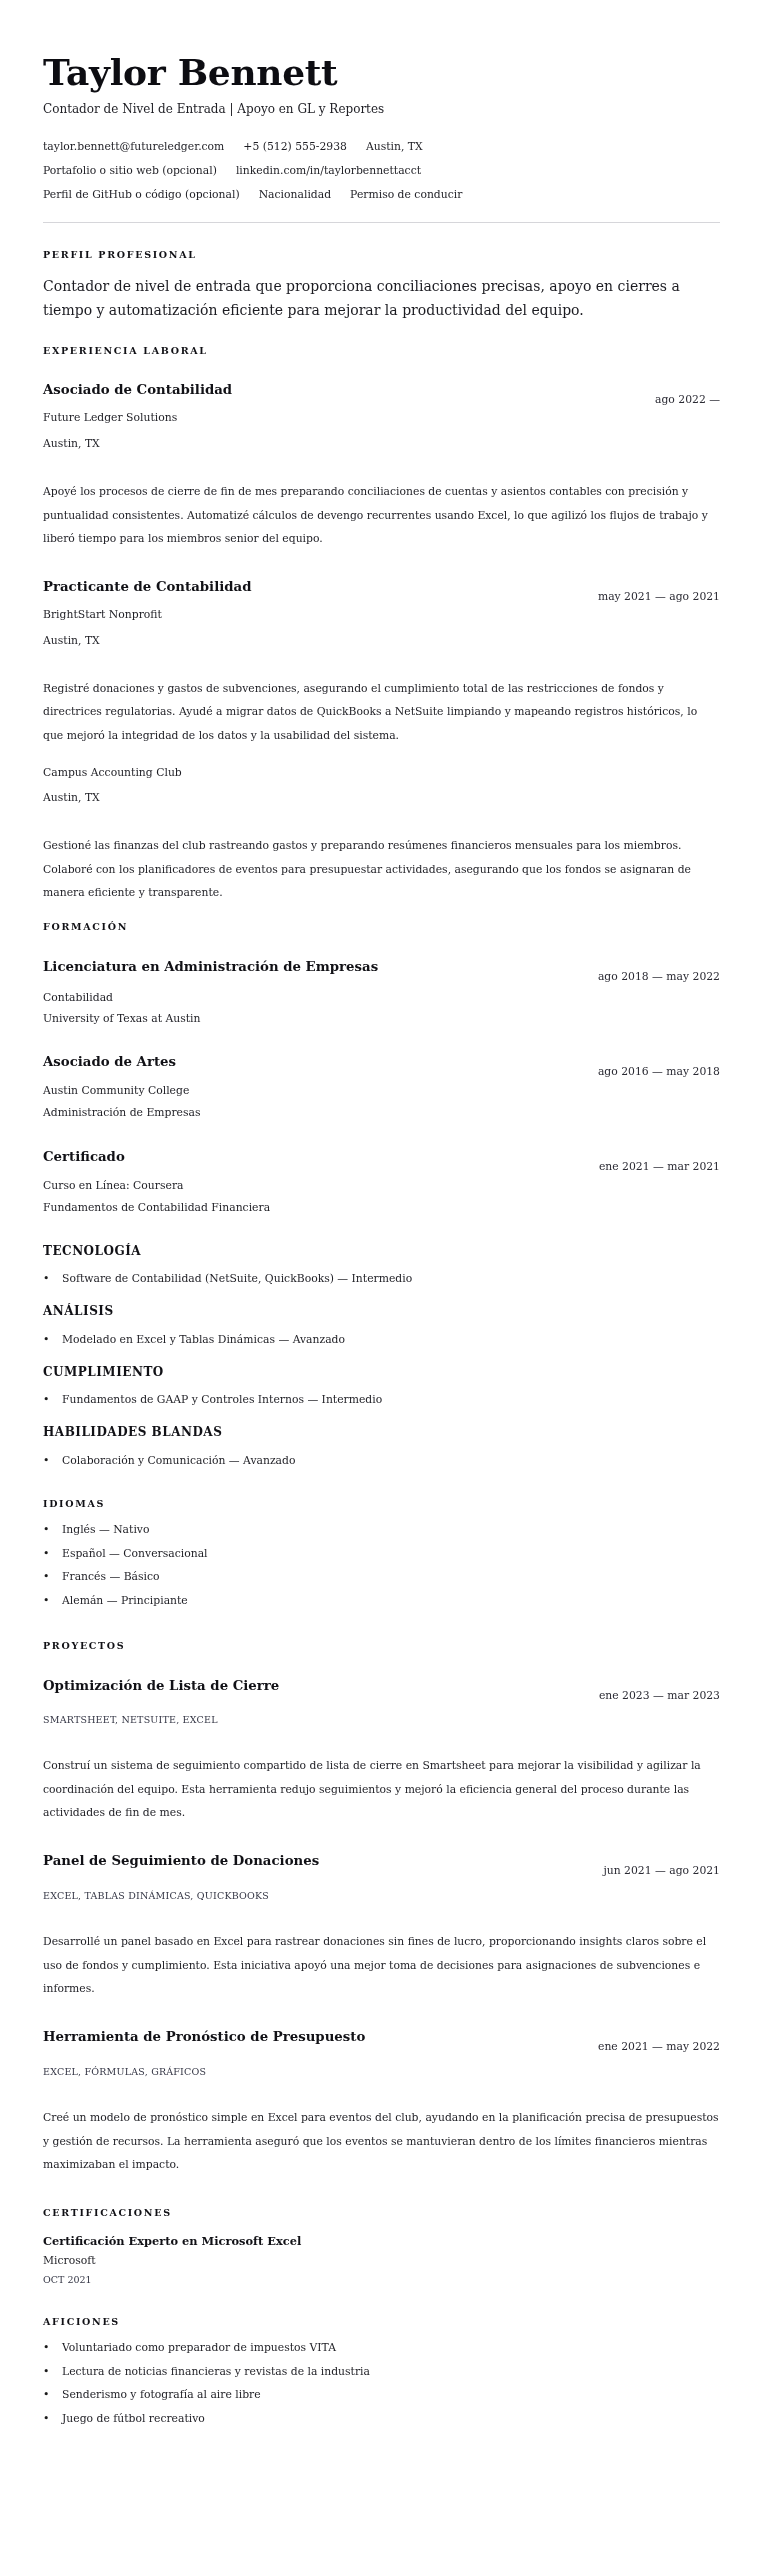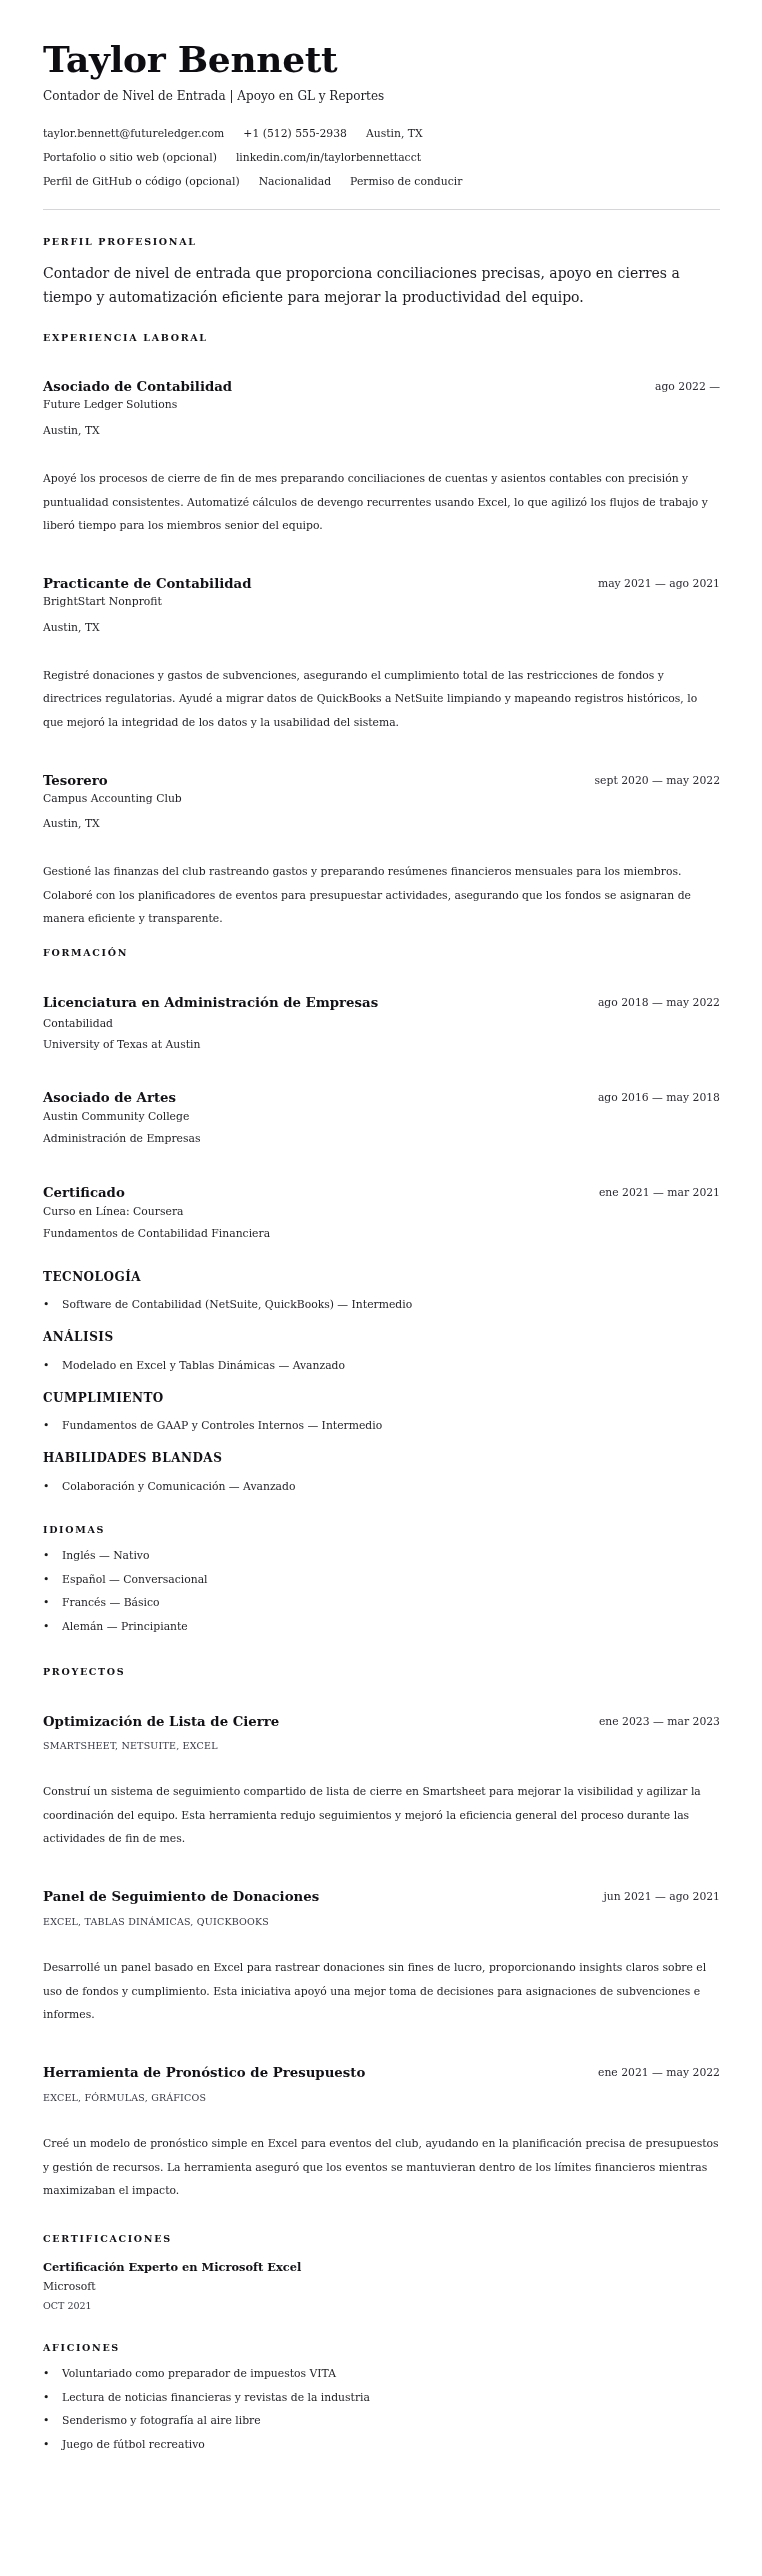--- a/index.html
+++ b/index.html
@@ -3,35 +3,35 @@
 <meta charset="utf-8">
 <style>
   * { box-sizing: border-box; margin: 0; padding: 0; }
   html, body { background: #ffffff; }
   body {
     width: 763px;
     min-height: 2576px;
     font-family: "DejaVu Serif", serif;
     color: #1a1a1a;
   }
-  .page { padding: 37px 43px 38px 43px; }
+  .page { padding: 50px 43px 38px 43px; }
 
   .name { font-size: 36px; font-weight: bold; line-height: 44px; color: #0d0d12; letter-spacing: -0.3px; }
   .headline { font-size: 12px; line-height: 21.6px; margin-top: 5.1px; color: #1e1e24; }
   .contact-line { font-size: 10.8px; line-height: 24px; color: #1e1e24; }
   .contact-line span { margin-right: 19px; }
   .contact-block { margin-top: 14px; }
   .divider { height: 1.3px; background: #d6d6da; margin-top: 15.3px; border: 0; }
 
   .section { margin-top: 25.4px; }
   .section-title { font-size: 9.5px; font-weight: bold; letter-spacing: 1.7px; color: #111116; line-height: 12.7px; margin-bottom: 12.7px; text-transform: uppercase; }
   .summary { font-size: 14px; line-height: 24px; color: #1c1c22; }
 
   .entry { margin-bottom: 16.5px; }
-  .entry-head { display: flex; justify-content: space-between; align-items: flex-end; }
+  .entry-head { display: flex; justify-content: space-between; align-items: center; }
   .entry-title { font-size: 13.3px; font-weight: bold; color: #111116; line-height: 19px; }
   .entry-date { font-size: 10.8px; color: #2a2a33; line-height: 19px; white-space: nowrap; margin-top: 20px; }
   .entry-sub { font-size: 10.8px; line-height: 18px; color: #1e1e24; }
   .entry-loc { font-size: 10.8px; line-height: 18px; color: #1e1e24; margin-top: 7.6px; }
   .entry-desc { font-size: 10.8px; line-height: 23.5px; color: #1e1e24; margin-top: 27px; }
   .entry-tags { font-size: 9.5px; line-height: 15.3px; color: #343645; margin-top: 7.6px; text-transform: uppercase; letter-spacing: 0.2px; }
   .entry-minor { font-size: 10.8px; line-height: 21.6px; color: #1e1e24; }
 
   .skill-group-title { font-size: 12px; font-weight: bold; color: #111116; letter-spacing: 0.5px; line-height: 18px; margin-top: 11.4px; }
   .skill-group-title:first-child { margin-top: 0; }
@@ -46,21 +46,21 @@
 </head>
 <body>
 
 <div class="page">
 
   <header>
     <h1 class="name">Taylor Bennett</h1>
     <div class="headline">Contador de Nivel de Entrada | Apoyo en GL y Reportes</div>
     <div class="contact-block">
       <div class="contact-line">
-        <span>taylor.bennett@futureledger.com</span><span>+1 (512) 555-2938</span><span>Austin, TX</span>
+        <span>taylor.bennett@futureledger.com</span><span>+5 (512) 555-2938</span><span>Austin, TX</span>
       </div>
       <div class="contact-line">
         <span>Portafolio o sitio web (opcional)</span><span>linkedin.com/in/taylorbennettacct</span>
       </div>
       <div class="contact-line">
         <span>Perfil de GitHub o código (opcional)</span><span>Nacionalidad</span><span>Permiso de conducir</span>
       </div>
     </div>
     <div class="divider"></div>
   </header>
@@ -87,24 +87,20 @@
       <div class="entry-head">
         <div class="entry-title">Practicante de Contabilidad</div>
         <div class="entry-date">may 2021 — ago 2021</div>
       </div>
       <div class="entry-sub">BrightStart Nonprofit</div>
       <div class="entry-loc">Austin, TX</div>
       <p class="entry-desc">Registré donaciones y gastos de subvenciones, asegurando el cumplimiento total de las restricciones de fondos y directrices regulatorias. Ayudé a migrar datos de QuickBooks a NetSuite limpiando y mapeando registros históricos, lo que mejoró la integridad de los datos y la usabilidad del sistema.</p>
     </div>
 
     <div class="entry">
-      <div class="entry-head">
-        <div class="entry-title">Tesorero</div>
-        <div class="entry-date">sept 2020 — may 2022</div>
-      </div>
       <div class="entry-sub">Campus Accounting Club</div>
       <div class="entry-loc">Austin, TX</div>
       <p class="entry-desc">Gestioné las finanzas del club rastreando gastos y preparando resúmenes financieros mensuales para los miembros. Colaboré con los planificadores de eventos para presupuestar actividades, asegurando que los fondos se asignaran de manera eficiente y transparente.</p>
     </div>
   </section>
 
   <section class="section" style="margin-top:15.3px">
     <h2 class="section-title">Formación</h2>
 
     <div class="entry" style="margin-bottom:12.7px">

